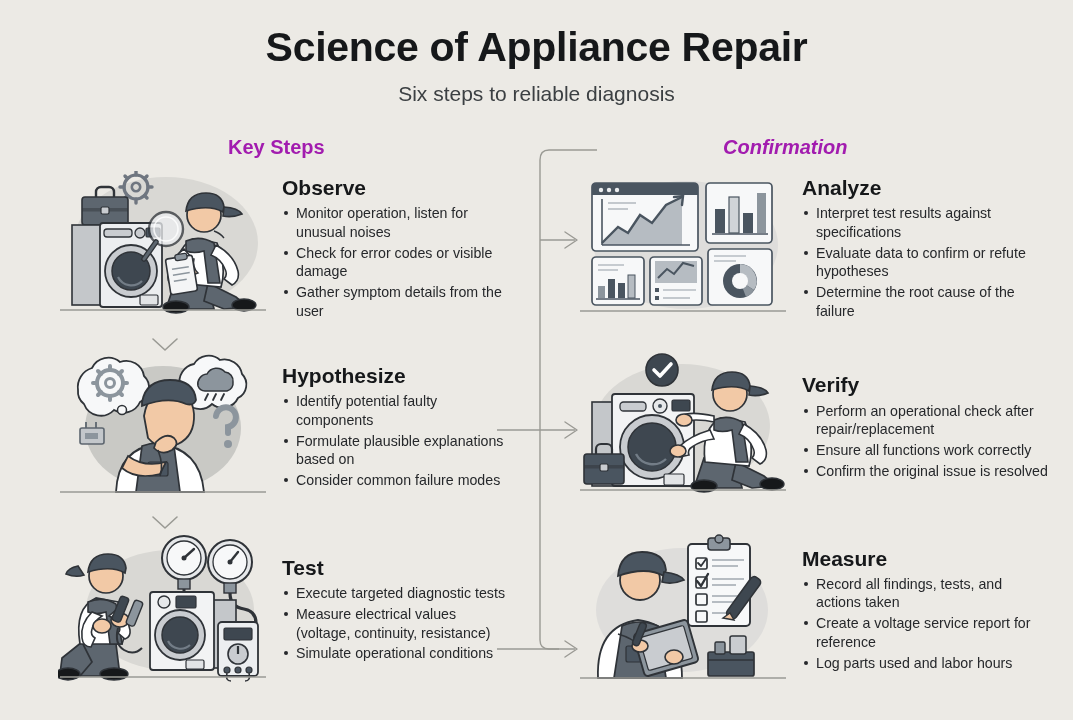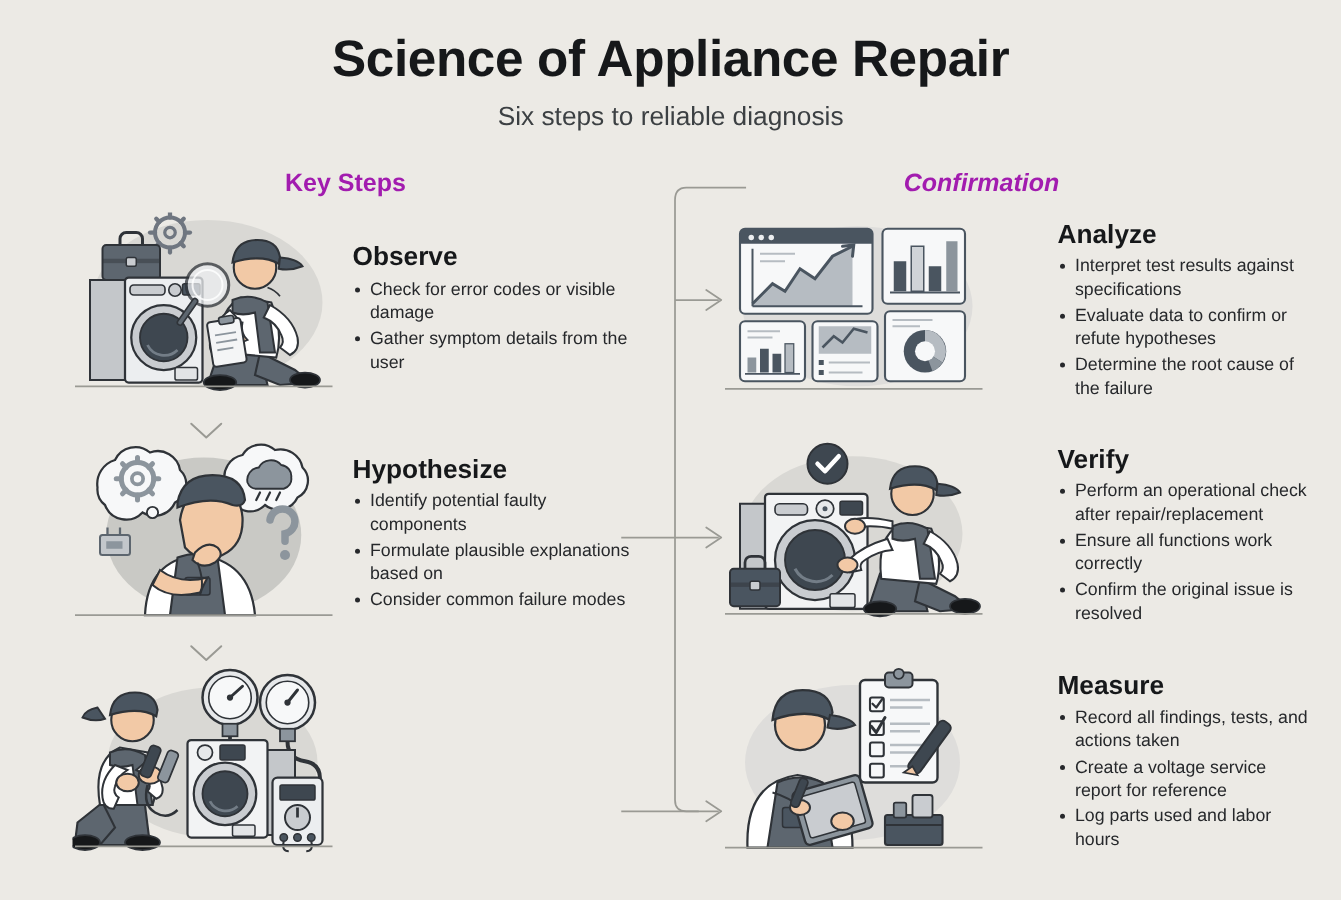--- a/index.html
+++ b/index.html
@@ -72,21 +72,21 @@
   .row {
     position: relative;
     height: 180px;
   }
   .block {
     position: absolute;
     display: flex;
     align-items: center;
   }
   .block.left  { left: 58px;  width: 450px; }
-  .block.right { left: 578px; width: 470px; gap: 44px; }
+  .block.right { left: 578px; width: 470px; }
 
   .illus {
     width: 210px;
     flex: 0 0 210px;
     position: relative;
   }
   .illus svg { display: block; }
 
   .content {
     flex: 1;
@@ -235,20 +235,21 @@
                 <line x1="115" y1="103" x2="132" y2="103"></line>
               <line x1="115" y1="109" x2="128" y2="109"></line>
             </g>
           </g>
           <line x1="2" y1="139" x2="208" y2="139" stroke="#9a9a94" stroke-width="1.4"></line>
         </svg>
       </div>
       <div class="content">
         <div class="step-title">Observe</div>
         <ul class="bullets">
+          <li>Monitor operation, listen for unusual noises</li>
           <li>Check for error codes or visible damage</li>
           <li>Gather symptom details from the user</li>
         </ul>
       </div>
     </div>
 
     <div class="block right">
       <div class="illus">
         <svg width="210" height="150" viewBox="0 0 210 150">
           <ellipse cx="108" cy="74" rx="92" ry="64" fill="#dedddb"></ellipse>
@@ -531,20 +532,28 @@
           </g>
 
           <g>
             <rect x="58" y="66" width="9" height="26" rx="3" fill="#3e4750" stroke="#2f3338" stroke-width="1.4" transform="rotate(22 62 79)"></rect>
             <rect x="72" y="70" width="9" height="26" rx="3" fill="#8c959d" stroke="#2f3338" stroke-width="1.4" transform="rotate(22 76 83)"></rect>
             <path d="M60 98 q-4 16 6 22 q10 6 18 -2" fill="none" stroke="#2f3338" stroke-width="2"></path>
           </g>
           <line x1="2" y1="147" x2="208" y2="147" stroke="#9a9a94" stroke-width="1.4"></line>
         </svg>
       </div>
+      <div class="content">
+        <div class="step-title">Test</div>
+        <ul class="bullets">
+          <li>Execute targeted diagnostic tests</li>
+          <li>Measure electrical values (voltage, continuity, resistance)</li>
+          <li>Simulate operational conditions</li>
+        </ul>
+      </div>
     </div>
 
     <div class="block right">
       <div class="illus">
         <svg width="210" height="155" viewBox="0 0 210 155">
           <ellipse cx="104" cy="80" rx="86" ry="62" fill="#dedddb"></ellipse>
 
           <g>
             <rect x="110" y="14" width="62" height="82" rx="4" fill="#f7f8f9" stroke="#2f3338" stroke-width="1.9"></rect>
             <rect x="130" y="8" width="22" height="12" rx="3" fill="#8c959d" stroke="#2f3338" stroke-width="1.6"></rect>

